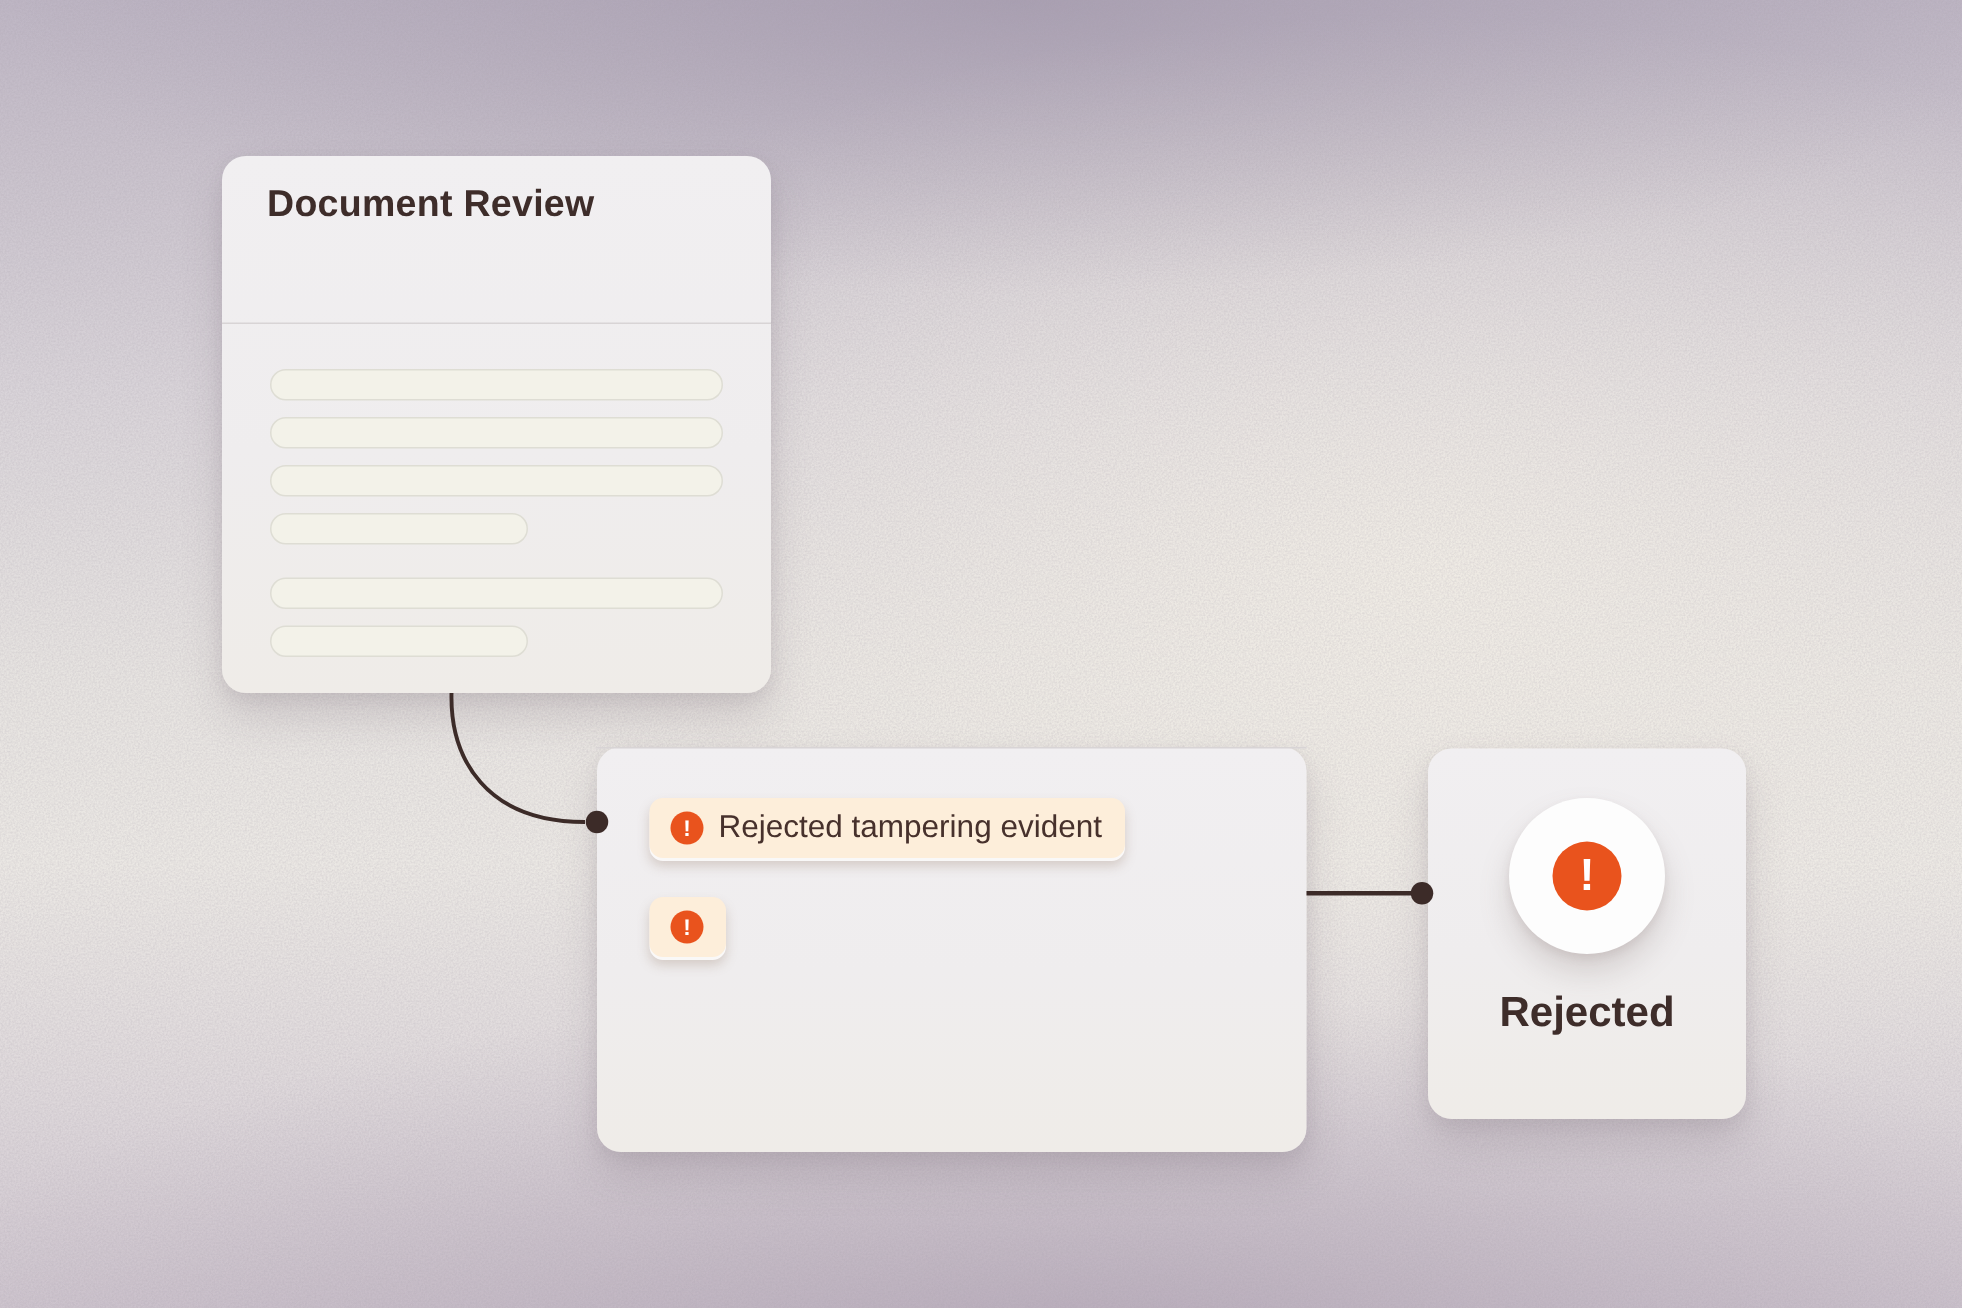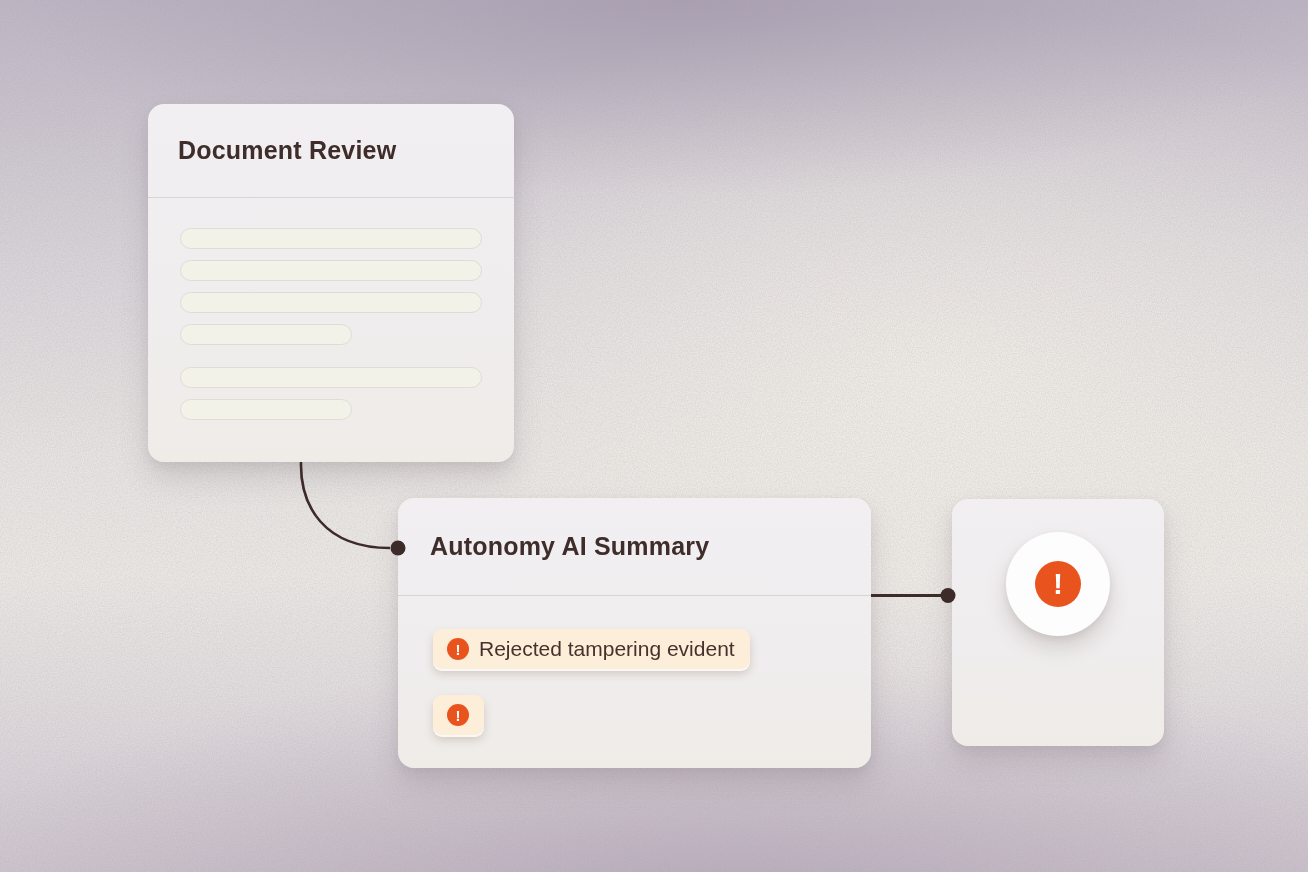--- a/index.html
+++ b/index.html
@@ -23,21 +23,21 @@
   }
 
   svg.grain{position:absolute;inset:0;width:100%;height:100%;opacity:.55;pointer-events:none;}
   svg.connectors{position:absolute;inset:0;width:100%;height:100%;pointer-events:none;z-index:6;}
 
   .card{
     position:absolute;border-radius:16px;z-index:3;
     background:linear-gradient(180deg,#f1eff1 0%,#efedee 55%,#efece8 100%);
     box-shadow:0 16px 28px rgba(110,95,110,0.20), 0 4px 10px rgba(110,95,110,0.10);
   }
-  .card-header{display:flex;align-items:center;}
+  .card-header{display:flex;margin-top:18px;}
   .card-title{font-weight:bold;color:var(--ink);letter-spacing:.2px;}
   .divider{height:1px;background:#d8d4d5;width:100%;}
 
   
   .card-doc{left:148px;top:104px;width:366px;height:358px;}
   .card-doc .card-header{height:93px;padding-left:30px;}
   .card-doc .card-title{font-size:25px;}
   .card-doc .card-body{padding:30px 32px 0 32px;}
   .skeleton-line{
     height:21px;border-radius:11px;background:#f3f2e9;
@@ -104,34 +104,32 @@
       <div class="skeleton-line"></div>
       <div class="skeleton-line"></div>
       <div class="skeleton-line"></div>
       <div class="skeleton-line short"></div>
       <div class="skeleton-line gap-before"></div>
       <div class="skeleton-line short"></div>
     </div>
   </section>
 
   <section class="card card-summary">
-    <div class="card-header">
-      <div class="card-title">Autonomy AI Summary</div>
-    </div>
     <div class="divider"></div>
     <div class="card-body">
       <div class="finding-badge">
         <span class="alert-dot">!</span>
         <span class="badge-label">Rejected tampering evident</span>
       </div>
       <div class="finding-badge">
         <span class="alert-dot">!</span>
       </div>
     </div>
   </section>
 
   <section class="card card-decision">
     <div class="decision-circle">
       <span class="alert-dot big">!</span>
     </div>
+    <div class="decision-status">Rejected</div>
   </section>
 
 </div>
 
 </body></html>

